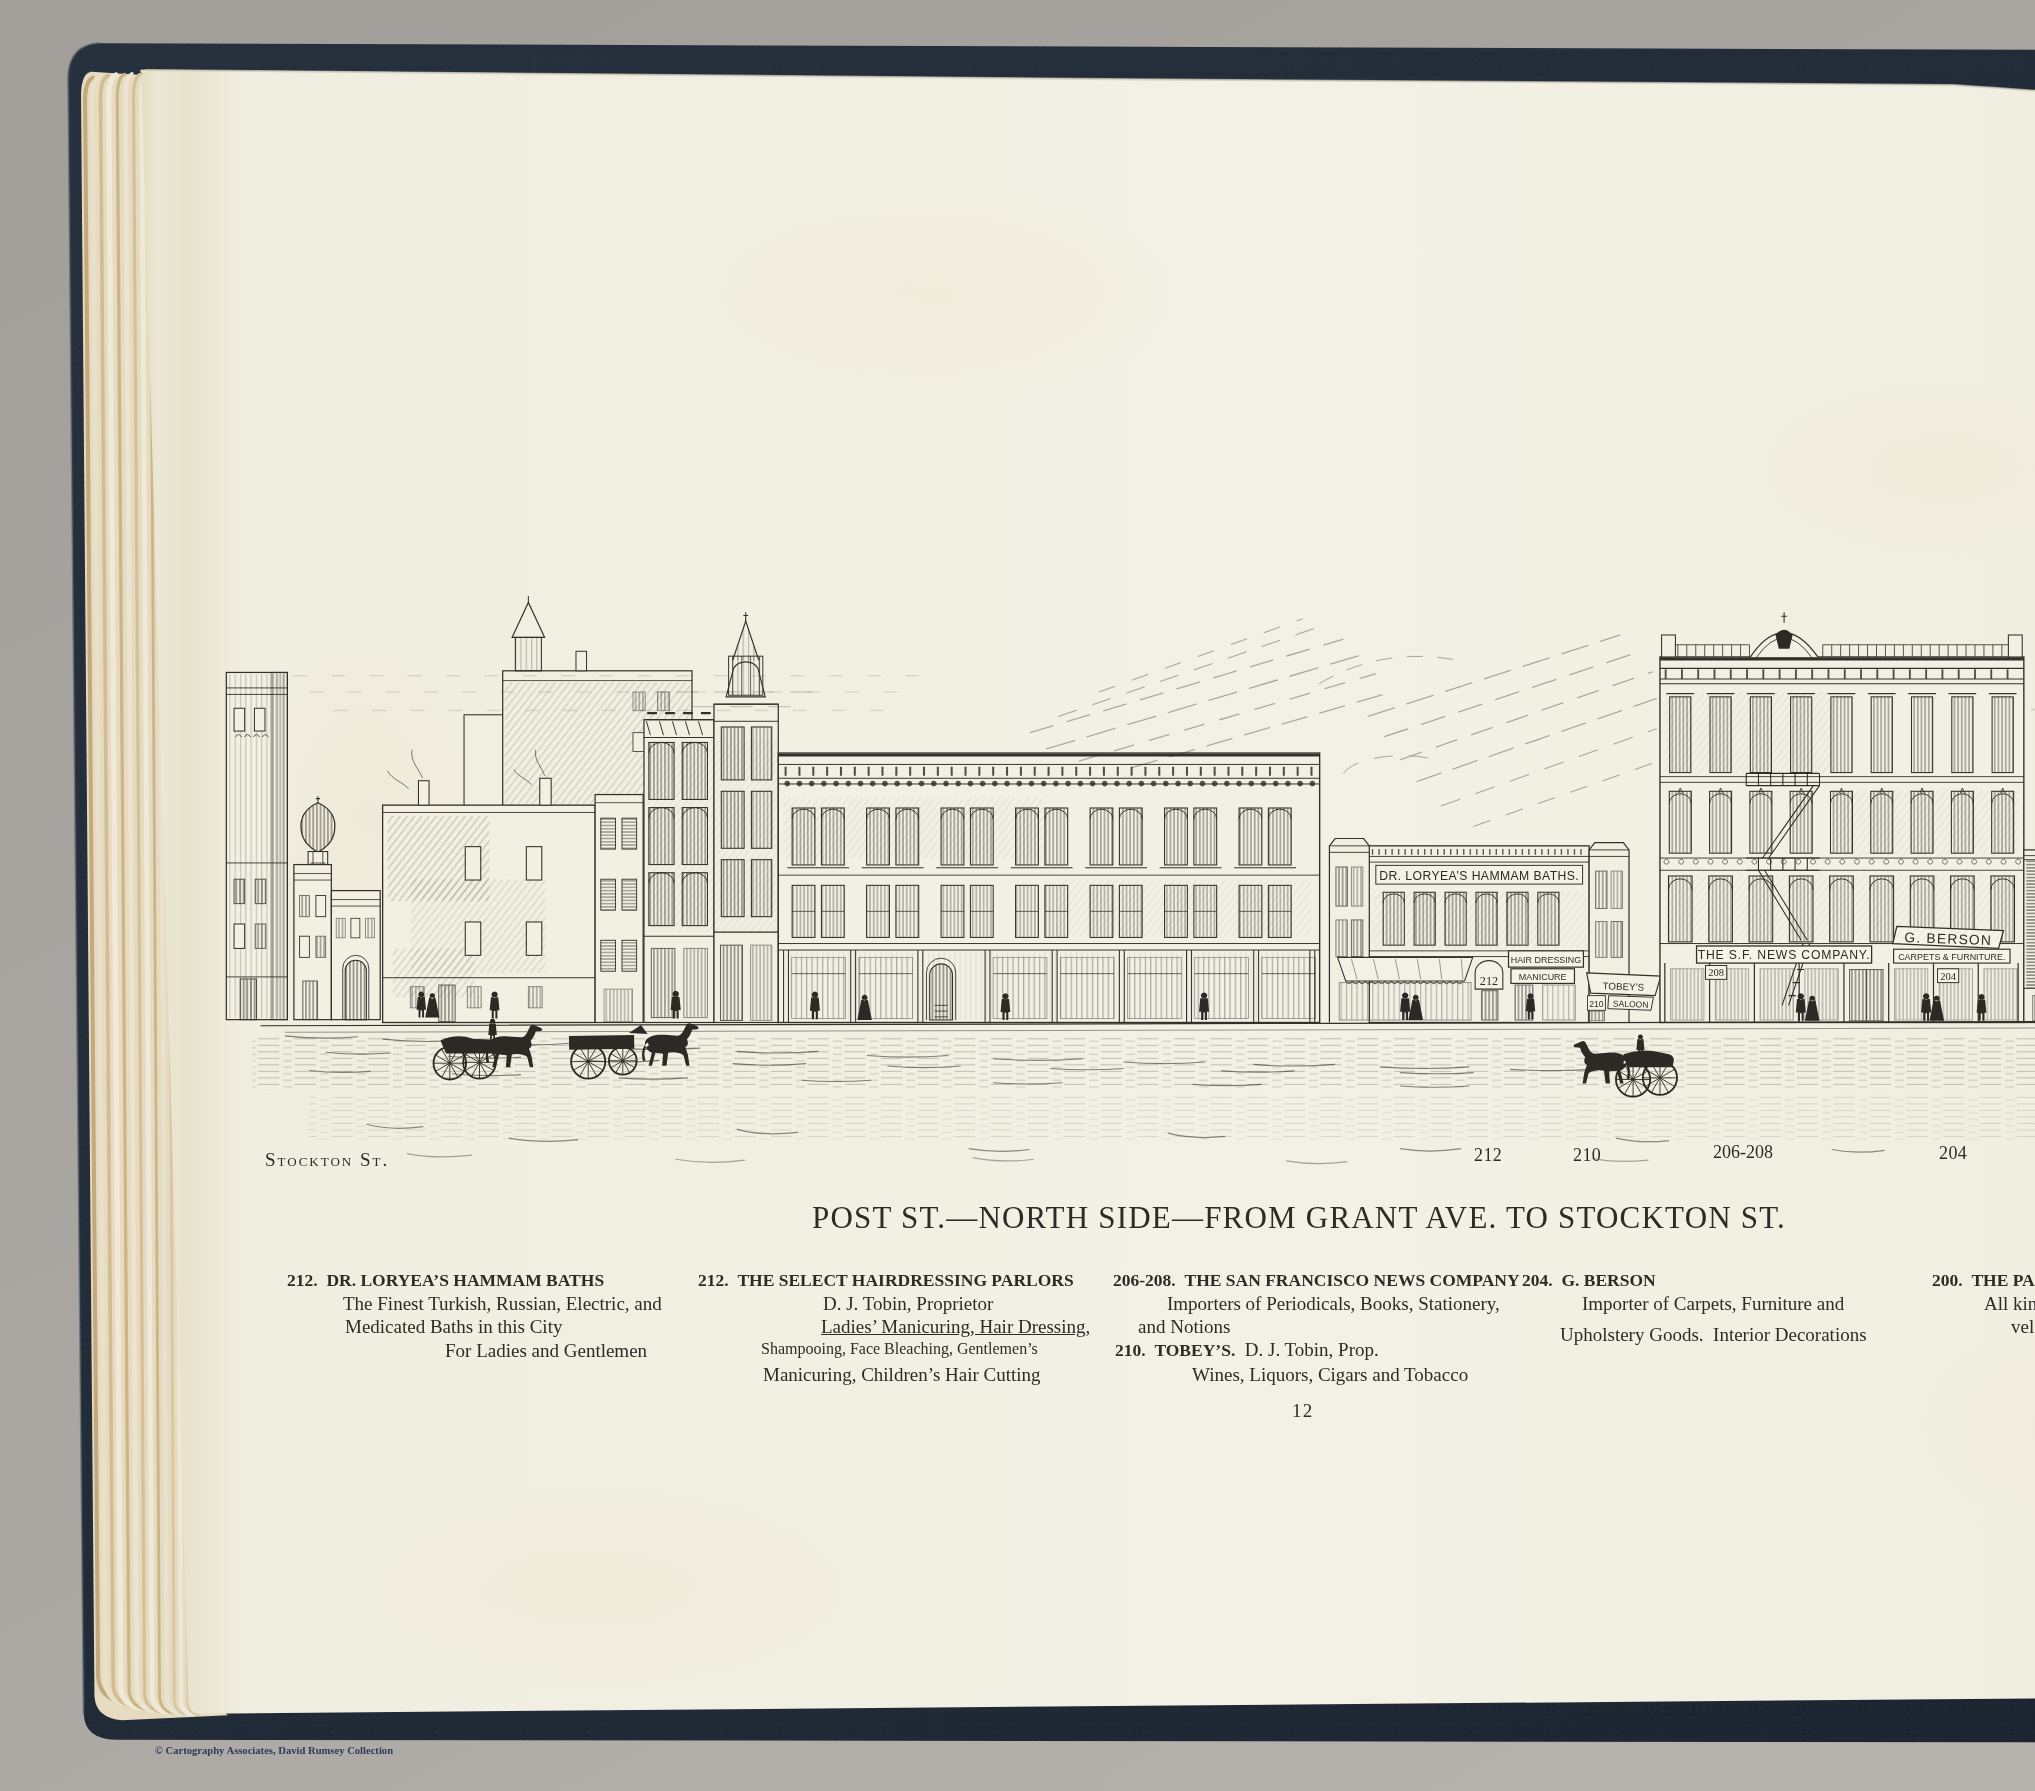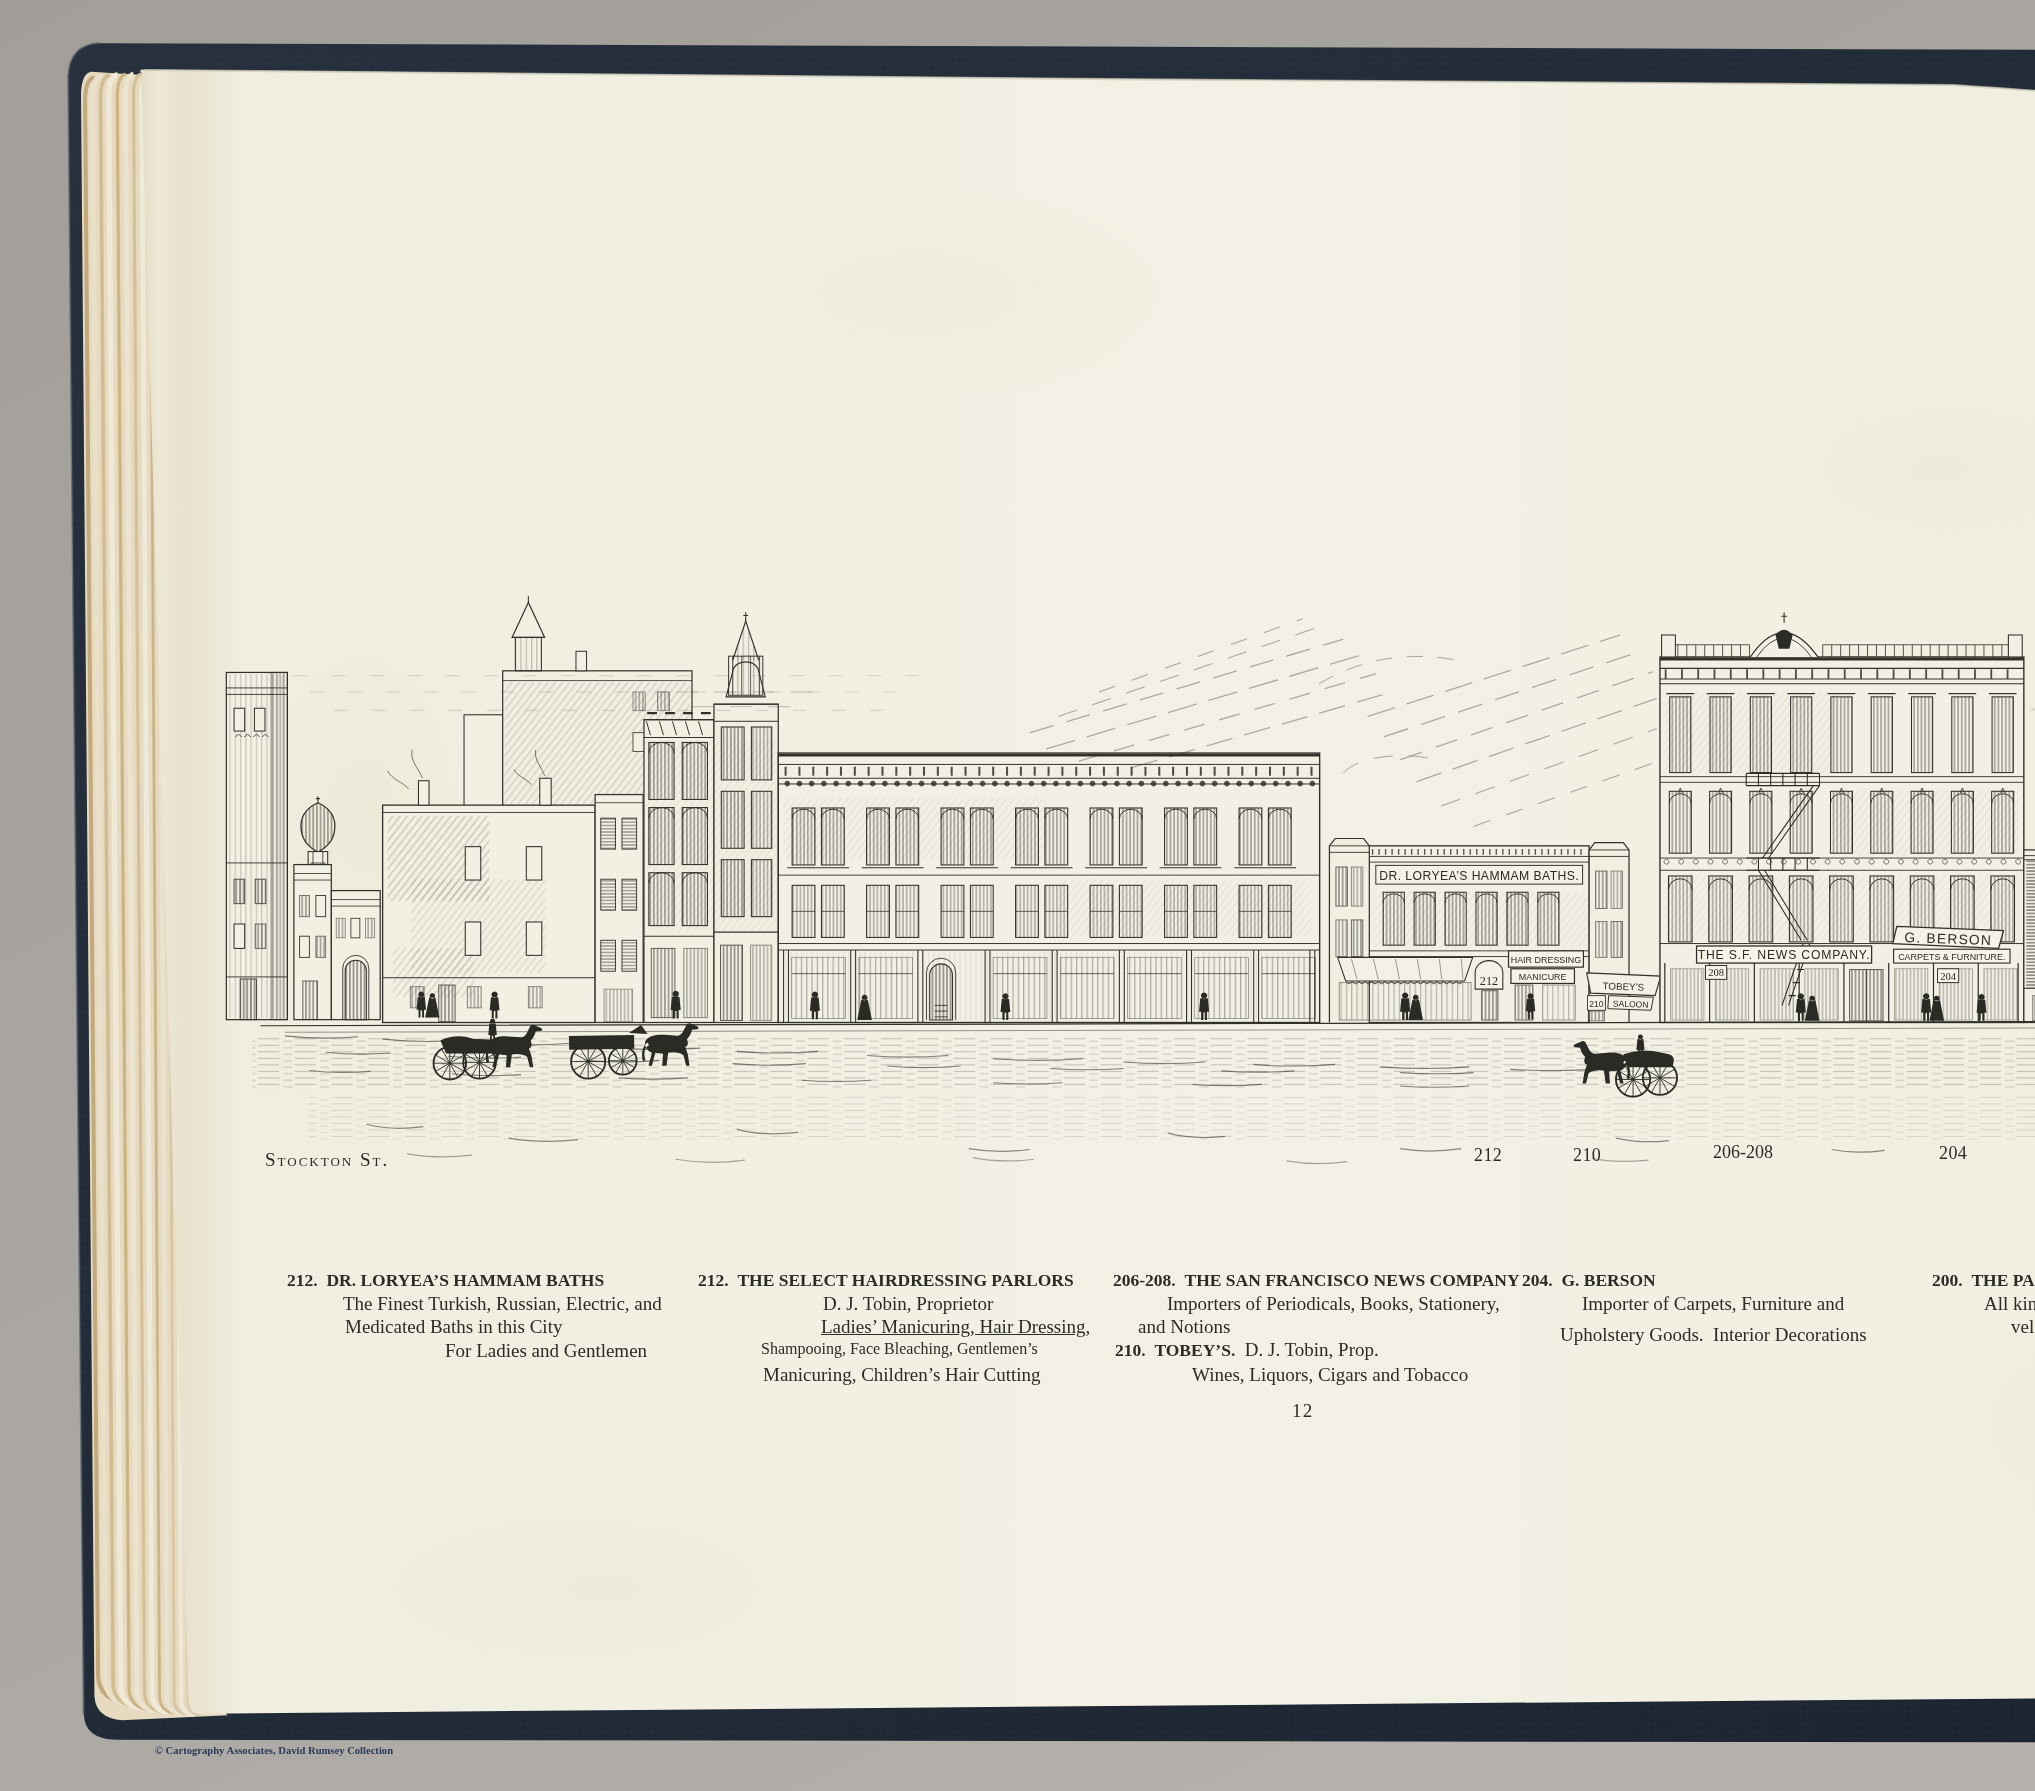--- a/index.html
+++ b/index.html
@@ -734,20 +734,21 @@
 <path d="M3240,1680 q150,-90 330,-60" stroke-width="2.2" stroke-dasharray="40 36"></path>
 <path d="M3300,1900 a150,60 0 0 1 240,-30" stroke-width="2.2" stroke-dasharray="46 40"></path>
 <path d="M1660,1700 h360 M1700,1736 h280" stroke-width="2.2" stroke-dasharray="54 40" opacity="0.7"></path>
 <path d="M720,1660 H2280 M760,1700 H2240 M820,1745 H2170" stroke-width="2" stroke-dasharray="34 60" opacity="0.5"></path>
 <path d="M5000,1800 L5560,1640 M5040,1850 L5580,1700 M5080,1905 L5600,1760 M5120,1955 L5600,1825" stroke-width="2.4" stroke-dasharray="56 34" opacity="0.8"></path>
 <path d="M4990,1745 L5400,1630" stroke-width="2.2" stroke-dasharray="44 40" opacity="0.7"></path>
 </g>
 </g>
 </svg>
 
+<div class="txt" style="left:812px;top:1200px;font-size:31px;letter-spacing:1.2px;">POST ST.—NORTH SIDE—FROM GRANT AVE. TO STOCKTON ST.</div>
 
 <div class="txt sc" style="left:265px;top:1149px;font-size:19px;letter-spacing:2px;">Stockton St.</div>
 
 
 
 <div class="txt" style="left:1474px;top:1145px;font-size:18px;letter-spacing:0.4px;">212</div>
 <div class="txt" style="left:1573px;top:1145px;font-size:18px;letter-spacing:0.4px;">210</div>
 <div class="txt" style="left:1713px;top:1142px;font-size:18px;letter-spacing:0px;">206-208</div>
 <div class="txt" style="left:1939px;top:1143px;font-size:18px;letter-spacing:0.4px;">204</div>
 

